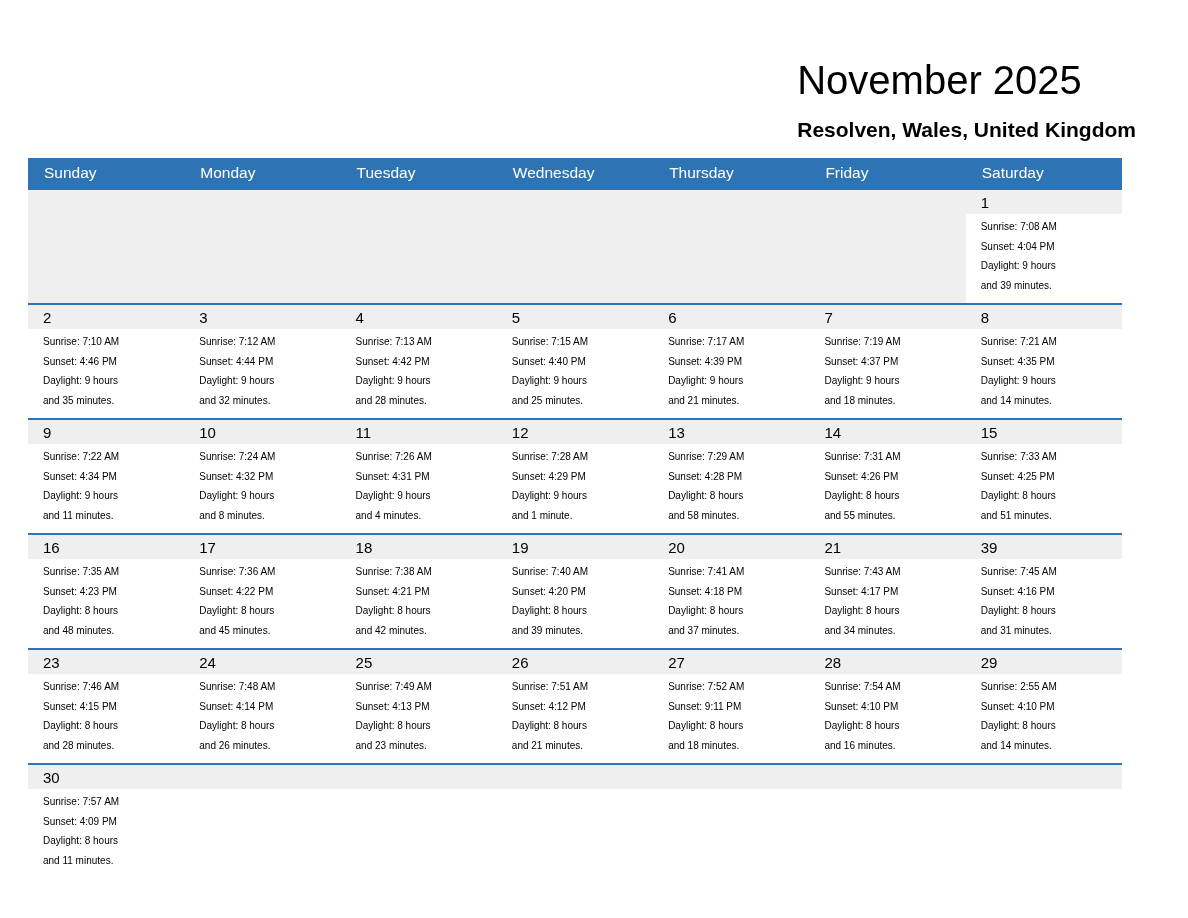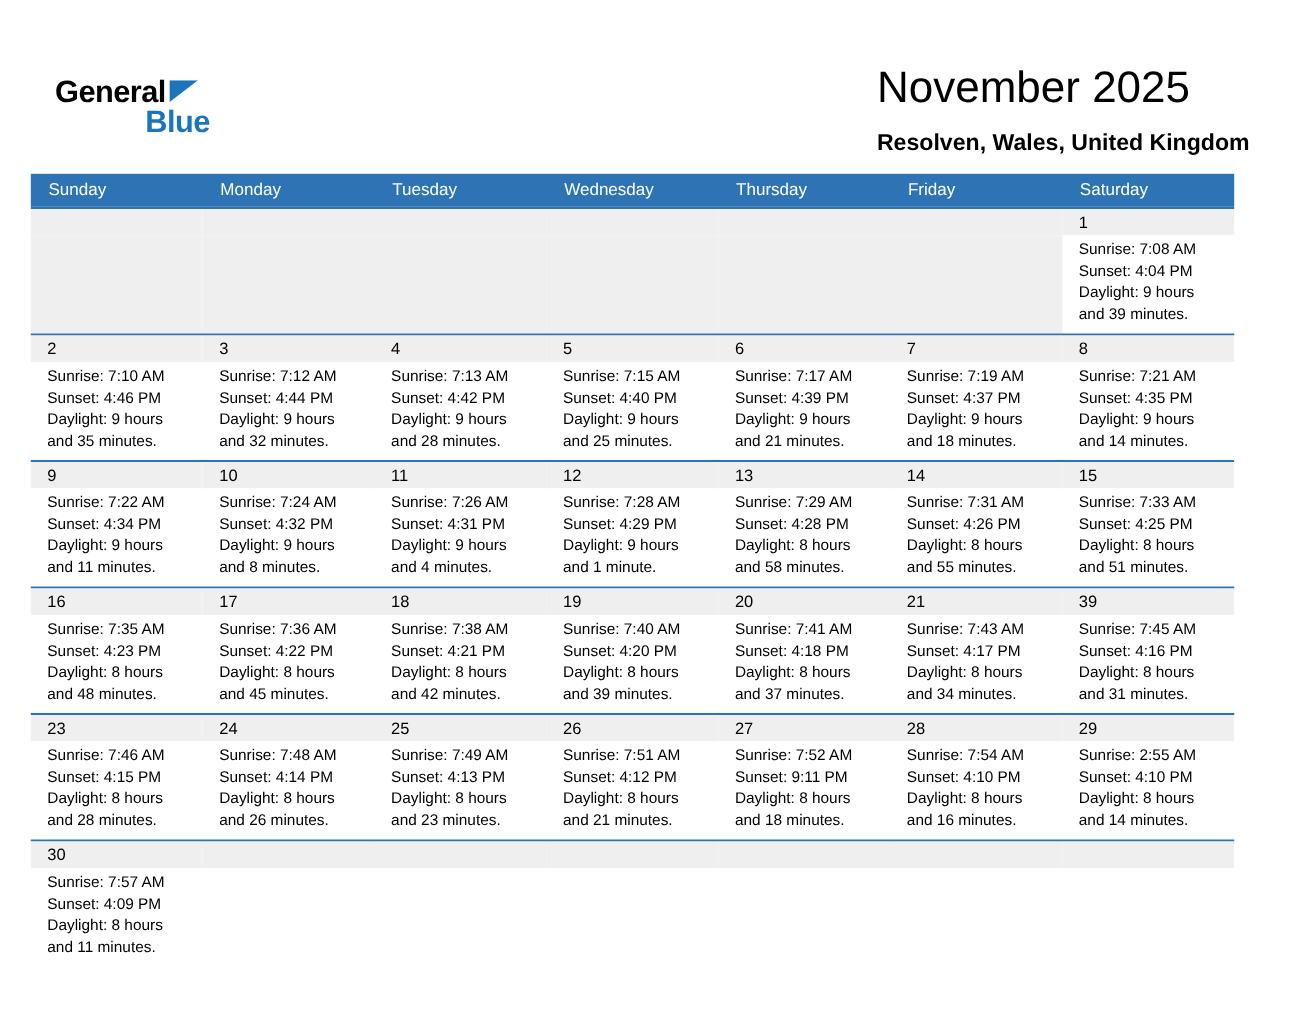--- a/index.html
+++ b/index.html
@@ -27,39 +27,30 @@
   .titles{position:absolute;top:58px;right:52px;text-align:left;}
   .month-title{font-size:40px;font-weight:400;color:#000;margin-bottom:15px;}
   .location{font-size:21px;font-weight:700;color:#000;}
   
   .cal{position:absolute;left:28px;top:158px;width:1094px;}
   .weekday-row{display:flex;align-items:center;height:30px;background:var(--accent);}
   .weekday{flex:1 1 0;color:#ffffff;font-size:15.5px;font-weight:400;padding-left:16px;min-width:0;}
   .week{display:flex;min-height:110px;border-top:2px solid var(--accent);}
   .cell{flex:1 1 0;display:flex;flex-direction:column;min-width:0;}
   .num-strip{height:24px;background:var(--gray);font-size:15px;padding:4px 0 0 15px;color:#000;}
-  .content{flex:1;background:#ffffff;padding:3px 8px 8px 15px;font-size:14px;line-height:19.5px;color:#000;}
+  .content{flex:1;background:#ffffff;padding:3px 8px 8px 15px;font-size:10px;line-height:19.5px;color:#000;}
   .cell.empty.lead .num-strip,
   .cell.empty.lead .content{background:var(--gray);}
   .line{white-space:pre-line;}
 </style>
 </head>
 <body>
 
 <div class="page">
 
-  <div class="logo">
-    <div class="logo-row1">
-      <span>General</span>
-      <svg class="logo-triangle" width="26" height="20" viewBox="0 0 26 20">
-        <polygon points="0,0 26,0 0,20"></polygon>
-      </svg>
-    </div>
-    <div class="logo-row2">Blue</div>
-  </div>
 
   <div class="titles">
     <div class="month-title">November 2025</div>
     <div class="location">Resolven, Wales, United Kingdom</div>
   </div>
 
   <div class="cal">
     <div class="weekday-row">
         <div class="weekday">Sunday</div>
         <div class="weekday">Monday</div>

